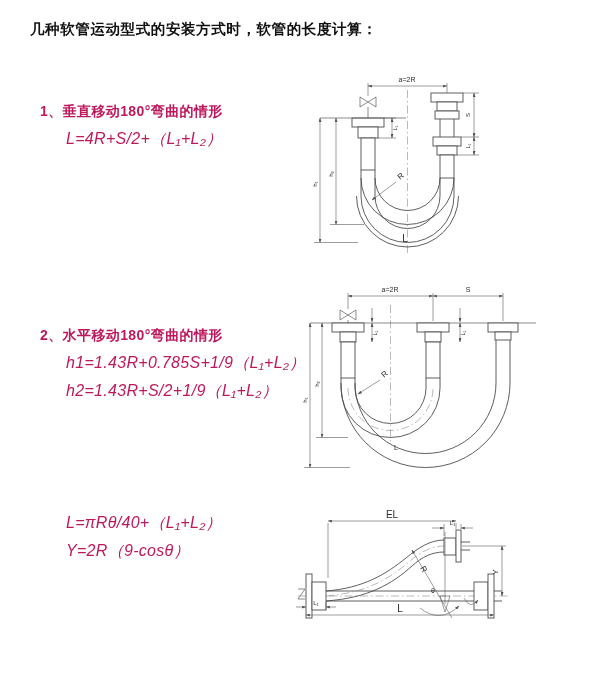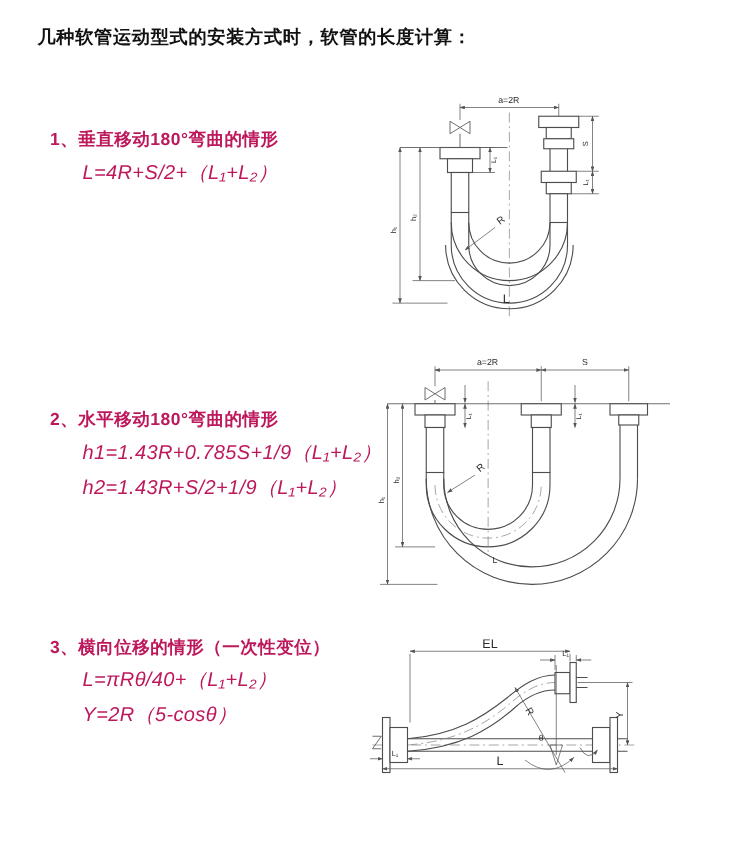--- a/index.html
+++ b/index.html
@@ -46,23 +46,22 @@
     <div class="formula">L=4R+S/2+（L₁+L₂）</div>
   </div>
 
   <div class="sec sec-2">
     <div class="sec-heading">2、水平移动180°弯曲的情形</div>
     <div class="formula">h1=1.43R+0.785S+1/9（L₁+L₂）</div>
     <div class="formula">h2=1.43R+S/2+1/9（L₁+L₂）</div>
   </div>
 
   <div class="sec sec-3">
-    <div class="sec-heading">3、横向位移的情形（一次性变位）</div>
     <div class="formula">L=πRθ/40+（L₁+L₂）</div>
-    <div class="formula">Y=2R（5-cosθ）</div>
+    <div class="formula">Y=2R（9-cosθ）</div>
   </div>
 
   <svg class="diag d1" width="258" height="200" viewBox="0 0 258 200">
     <defs>
       <marker id="ar1" markerWidth="7" markerHeight="5" refX="6.5" refY="2.5" orient="auto-start-reverse">
         <path d="M0,0 L7,2.5 L0,5 Z" fill="#555"></path>
       </marker>
       <pattern id="hb1" width="4" height="4" patternUnits="userSpaceOnUse">
         <path d="M0,4 L4,0 M0,0 L4,4" stroke="#8a8a8a" stroke-width="0.5" fill="none"></path>
       </pattern>

